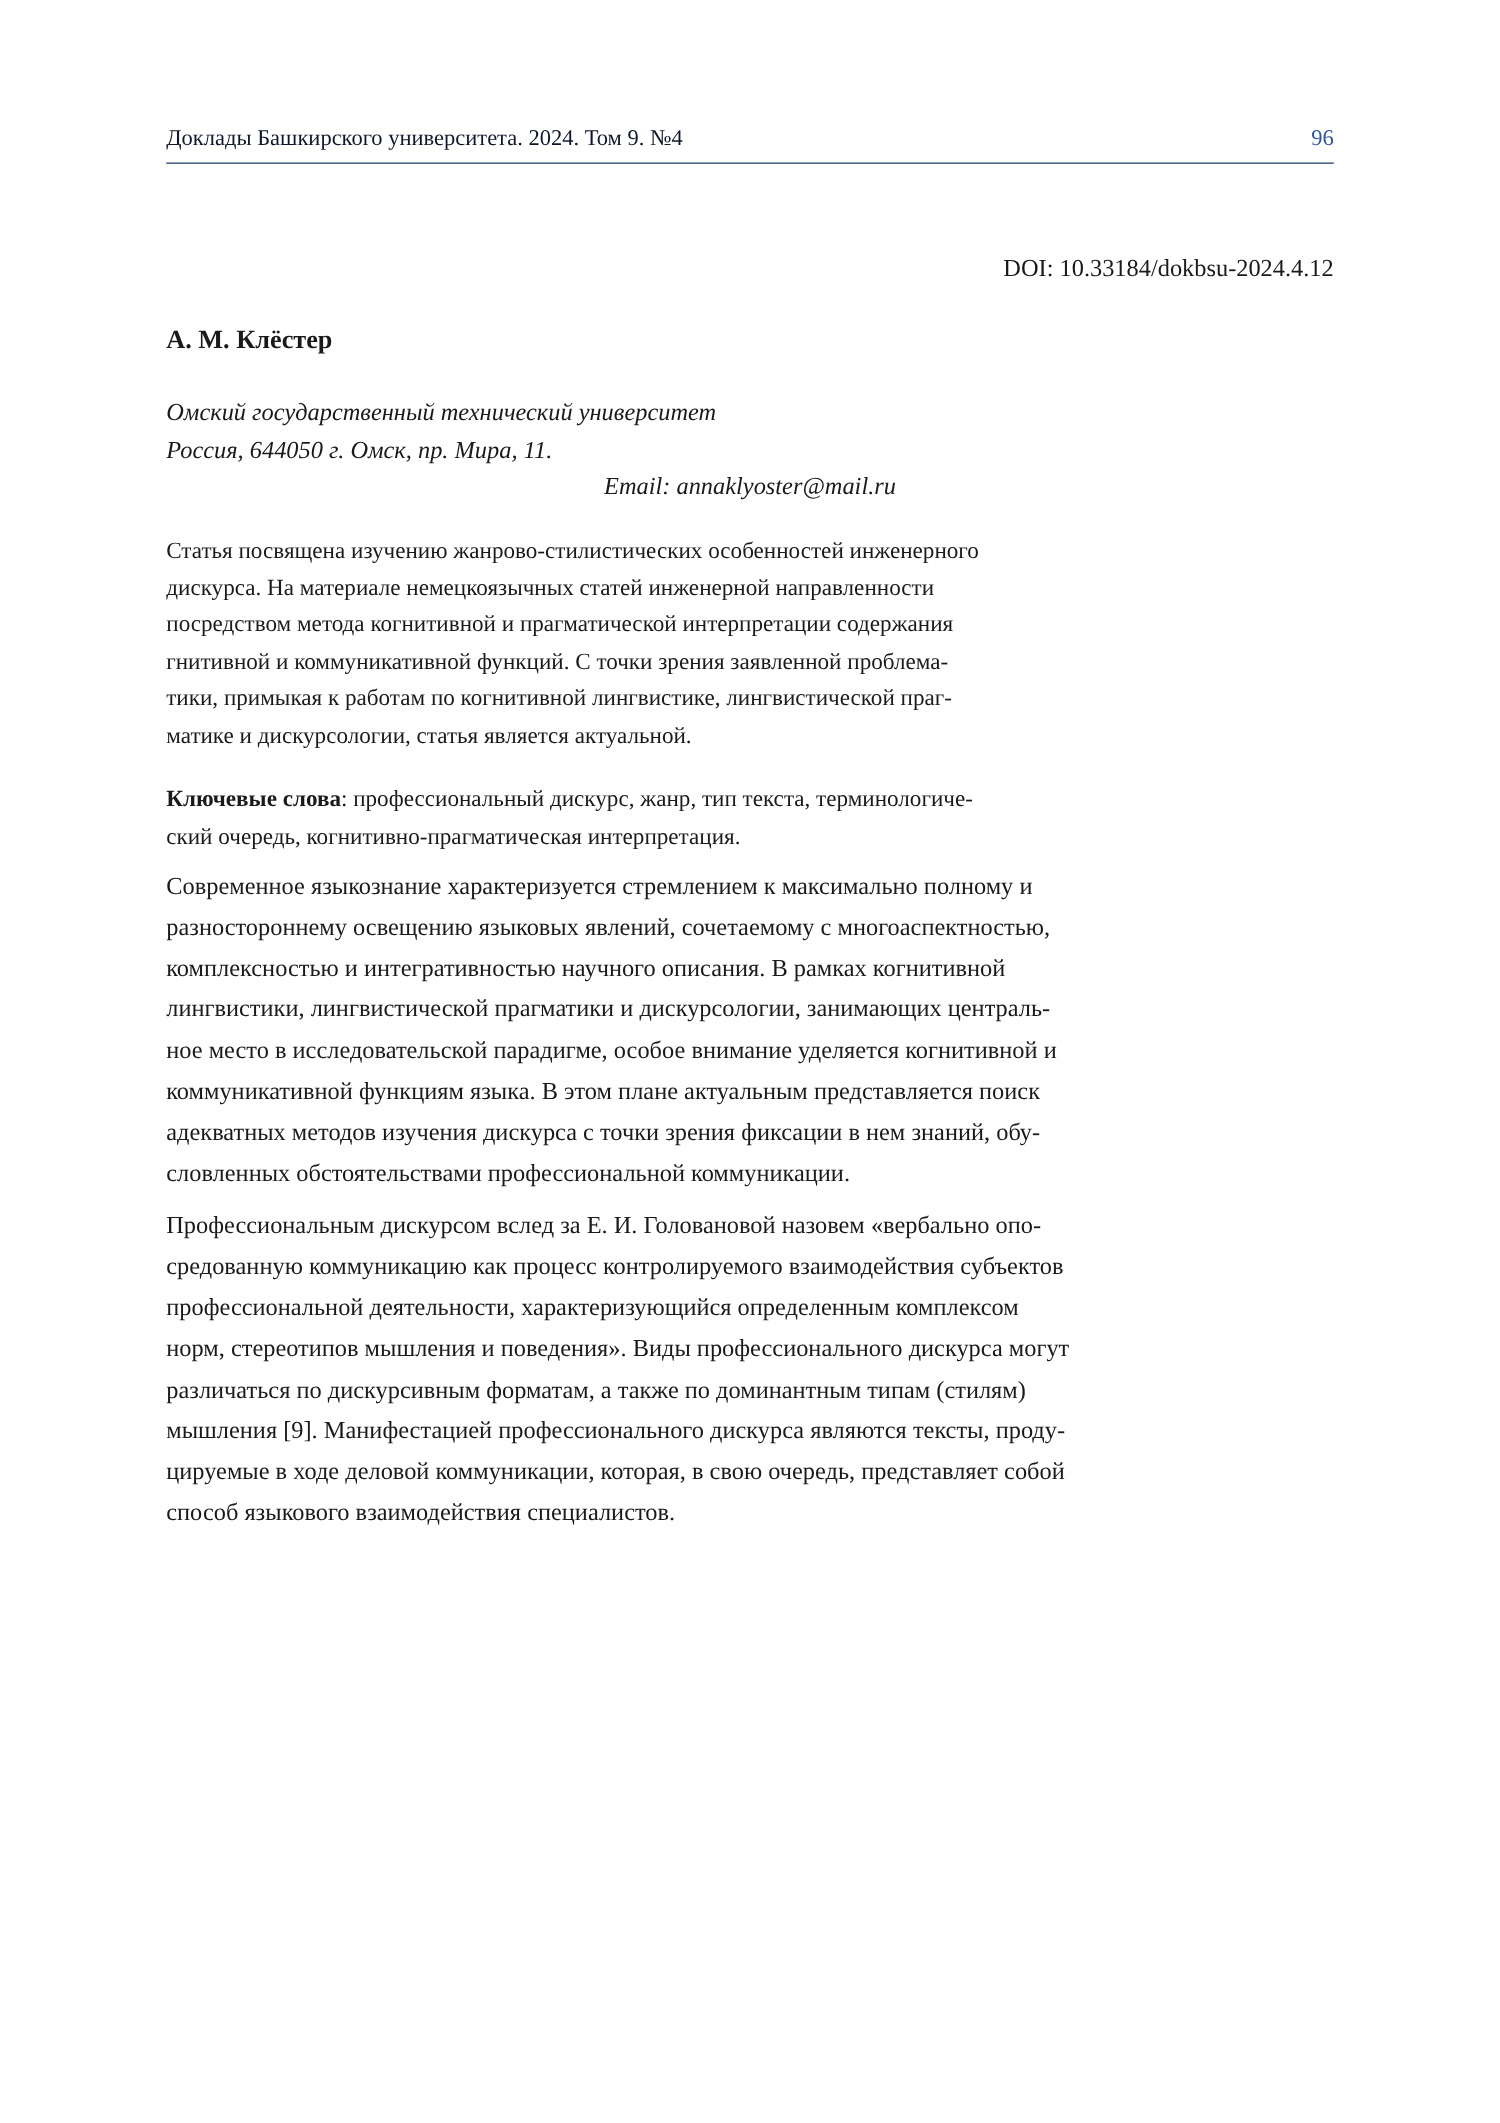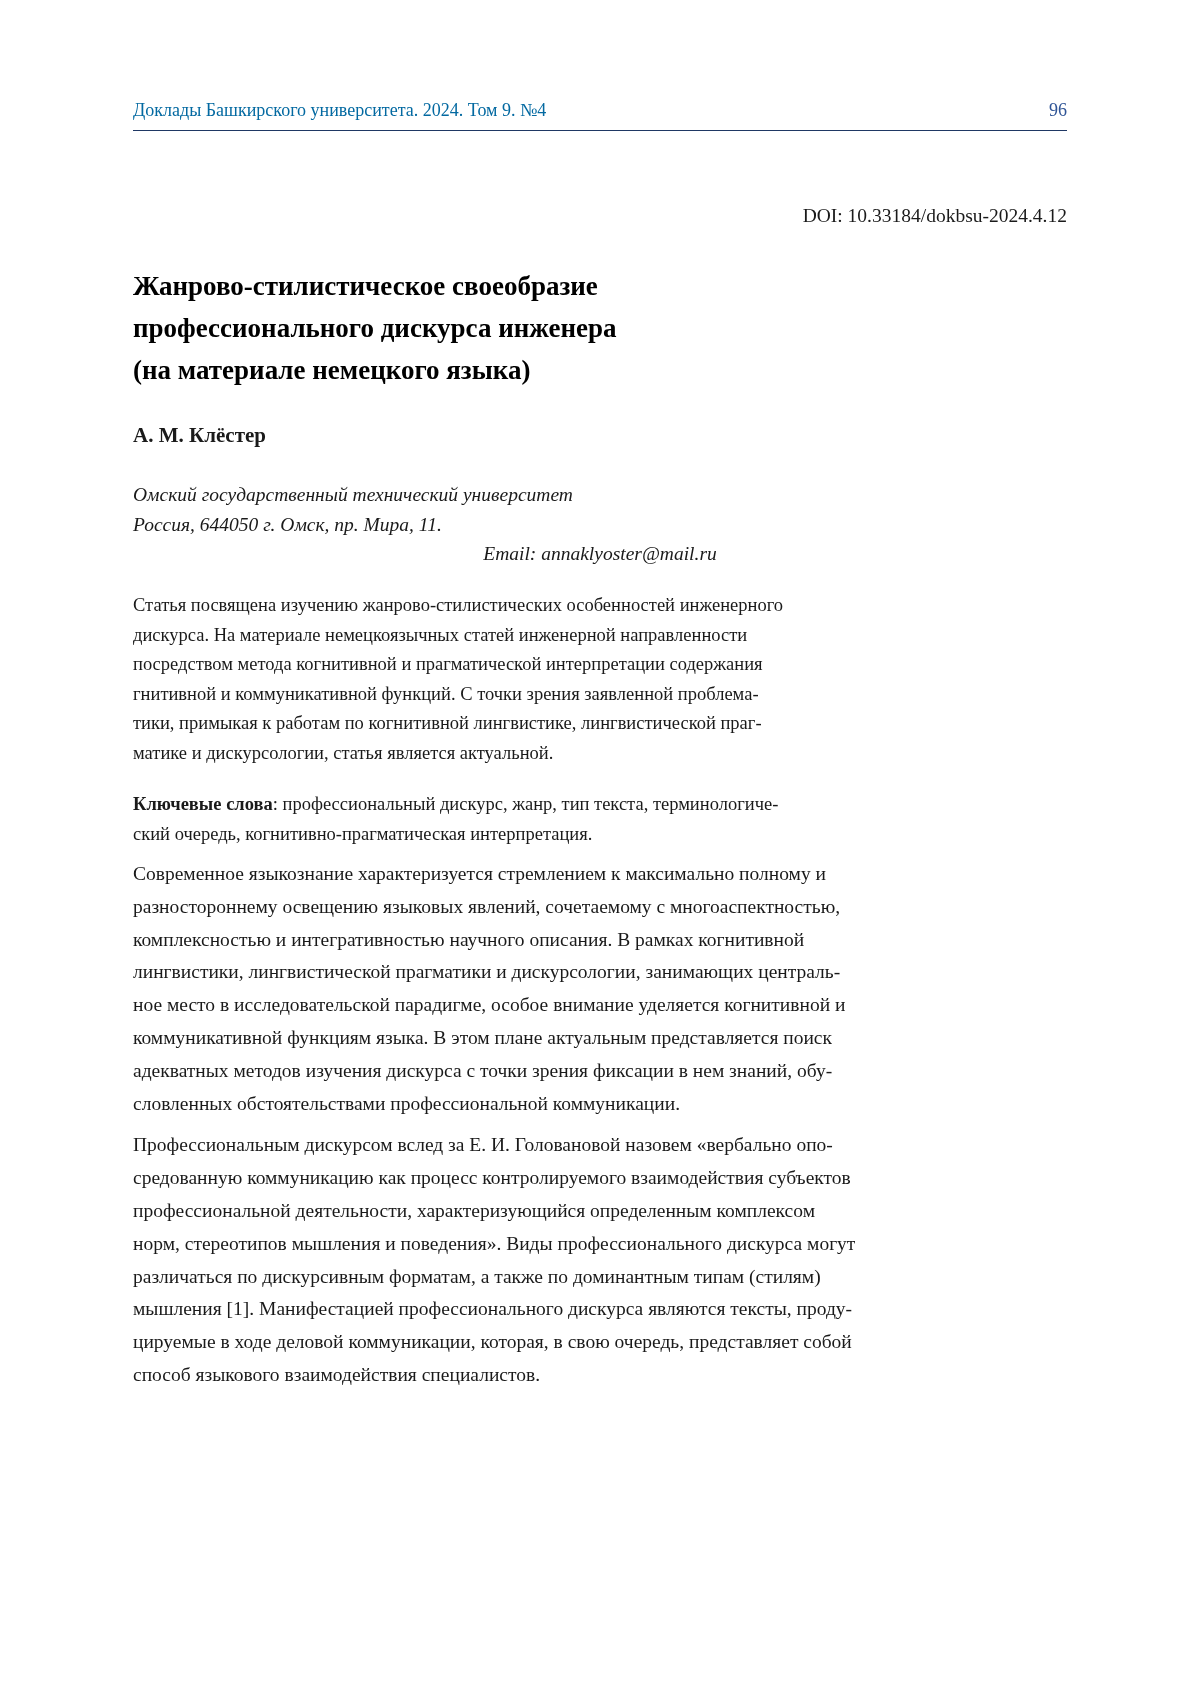--- a/index.html
+++ b/index.html
@@ -17,21 +17,21 @@
     overflow: hidden;
   }
   .running-head {
     display: flex;
     justify-content: space-between;
     align-items: baseline;
     font-size: 18px;
     padding-bottom: 9px;
     border-bottom: 1.5px solid #1f3864;
   }
-  .journal-ref { color: #0369a1; }
+  .journal-ref { color: #0f172a; }
   .page-num { color: #2f5496; }
   .doi {
     margin-top: 74px;
     font-size: 19.5px;
     text-align: right;
   }
   .article-title {
     margin-top: 38px;
     font-size: 27px;
     font-weight: 700;
@@ -78,25 +78,20 @@
 
 <div class="page">
 
   <div class="running-head">
     <span class="journal-ref">Доклады Башкирского университета. 2024. Том 9. №4</span>
     <span class="page-num">96</span>
   </div>
 
   <div class="doi">DOI: 10.33184/dokbsu-2024.4.12</div>
 
-  <h1 class="article-title">
-    <div class="line">Жанрово-стилистическое своеобразие</div>
-    <div class="line">профессионального дискурса инженера</div>
-    <div class="line">(на материале немецкого языка)</div>
-  </h1>
 
   <div class="author">А. М. Клёстер</div>
 
   <div class="affiliation">
     <div class="line">Омский государственный технический университет</div>
     <div class="line">Россия, 644050 г. Омск, пр. Мира, 11.</div>
   </div>
 
   <div class="email">Email: annaklyoster@mail.ru</div>
 
@@ -124,18 +119,18 @@
     <div class="line">адекватных методов изучения дискурса с точки зрения фиксации в нем знаний, обу-</div>
     <div class="line">словленных обстоятельствами профессиональной коммуникации.</div>
   </div>
 
   <div class="body-par">
     <div class="line">Профессиональным дискурсом вслед за Е. И. Головановой назовем «вербально опо-</div>
     <div class="line">средованную коммуникацию как процесс контролируемого взаимодействия субъектов</div>
     <div class="line">профессиональной деятельности, характеризующийся определенным комплексом</div>
     <div class="line">норм, стереотипов мышления и поведения». Виды профессионального дискурса могут</div>
     <div class="line">различаться по дискурсивным форматам, а также по доминантным типам (стилям)</div>
-    <div class="line">мышления [1]. Манифестацией профессионального дискурса являются тексты, проду-</div>
+    <div class="line">мышления [9]. Манифестацией профессионального дискурса являются тексты, проду-</div>
     <div class="line">цируемые в ходе деловой коммуникации, которая, в свою очередь, представляет собой</div>
     <div class="line">способ языкового взаимодействия специалистов.</div>
   </div>
 
 </div>
 
 </body></html>

